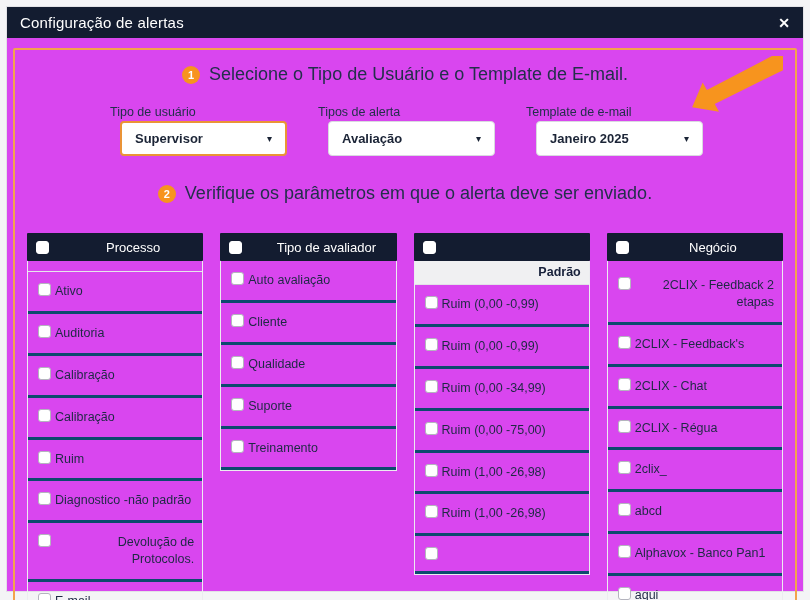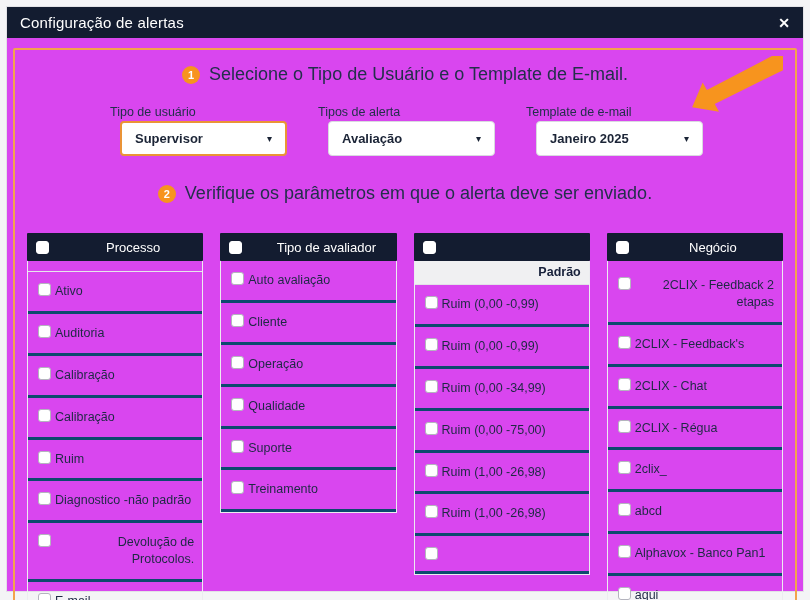--- a/index.html
+++ b/index.html
@@ -205,24 +205,20 @@
   <div class="item">
     <span class="checkbox"></span>
     <span class="item-text">Auto avaliação</span>
   </div>
 
   <div class="item">
     <span class="checkbox"></span>
     <span class="item-text">Cliente</span>
   </div>
 
-  <div class="item">
-    <span class="checkbox"></span>
-    <span class="item-text">Operação</span>
-  </div>
 
   <div class="item">
     <span class="checkbox"></span>
     <span class="item-text">Qualidade</span>
   </div>
 
   <div class="item">
     <span class="checkbox"></span>
     <span class="item-text">Suporte</span>
   </div>

